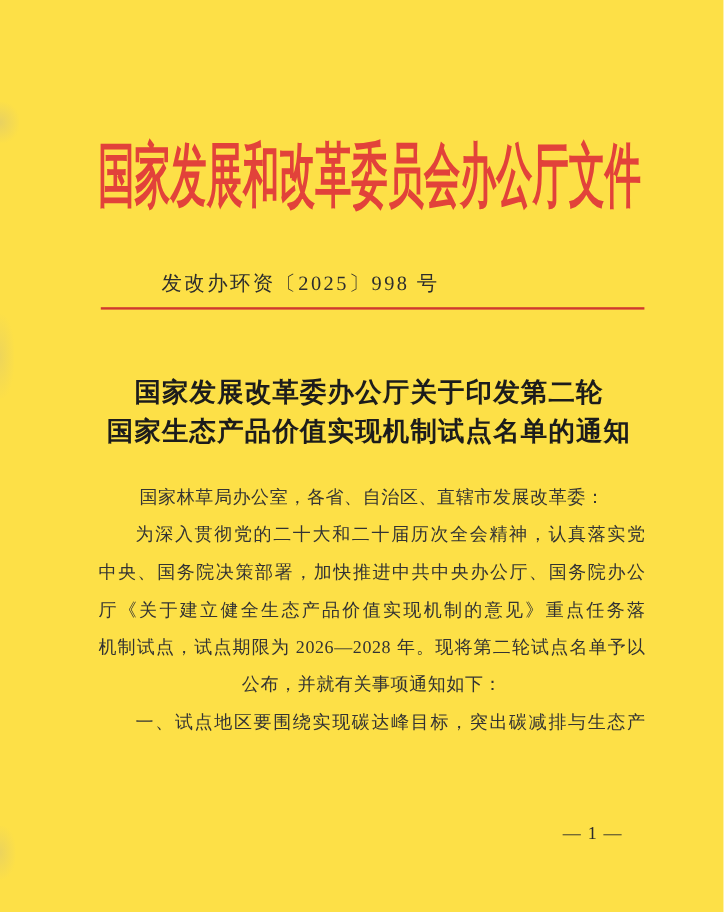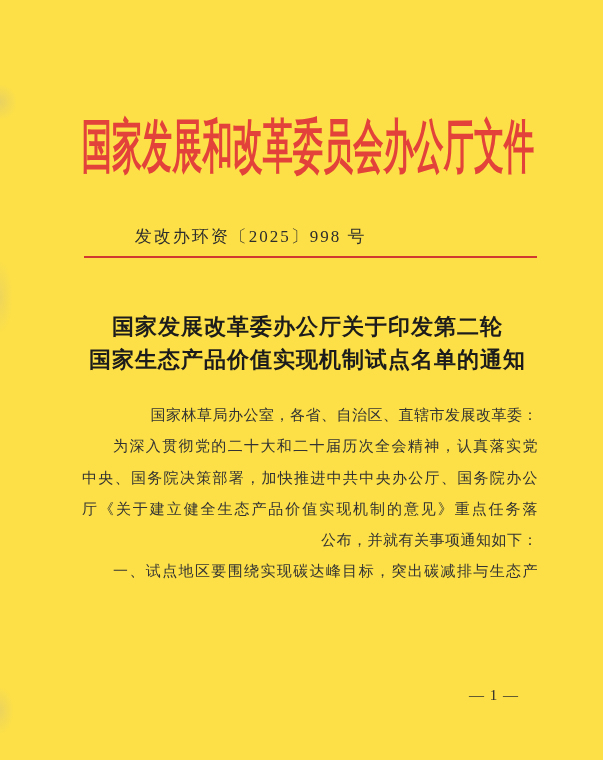--- a/index.html
+++ b/index.html
@@ -85,21 +85,21 @@
     left: 82px;
     width: 456px;
     font-size: 15px;
     color: var(--body_black, #333333);
     letter-spacing: 0.5px;
   }
   .line {
     height: 31.3px;
     line-height: 31.3px;
     overflow: hidden;
-    text-align: right;
+    text-align: center;
   }
   .line.just {
     text-align: justify;
     text-align-last: justify;
   }
   .line.indent {
     padding-left: 31px;
   }
   .page-number {
     position: absolute;
@@ -133,19 +133,20 @@
   <div class="doc-title">
     <div>国家发展改革委办公厅关于印发第二轮</div>
     <div>国家生态产品价值实现机制试点名单的通知</div>
   </div>
 
   <div class="doc-body">
     <div class="line">国家林草局办公室，各省、自治区、直辖市发展改革委：</div>
     <div class="line indent just">为深入贯彻党的二十大和二十届历次全会精神，认真落实党</div>
     <div class="line just">中央、国务院决策部署，加快推进中共中央办公厅、国务院办公</div>
     <div class="line just">厅《关于建立健全生态产品价值实现机制的意见》重点任务落</div>
+    <div class="line just">机制试点，试点期限为 2026—2028 年。现将第二轮试点名单予以</div>
     <div class="line">公布，并就有关事项通知如下：</div>
     <div class="line indent just">一、试点地区要围绕实现碳达峰目标，突出碳减排与生态产</div>
   </div>
 
   <div class="page-number">— 1 —</div>
 
 </div>
 
 </body></html>

